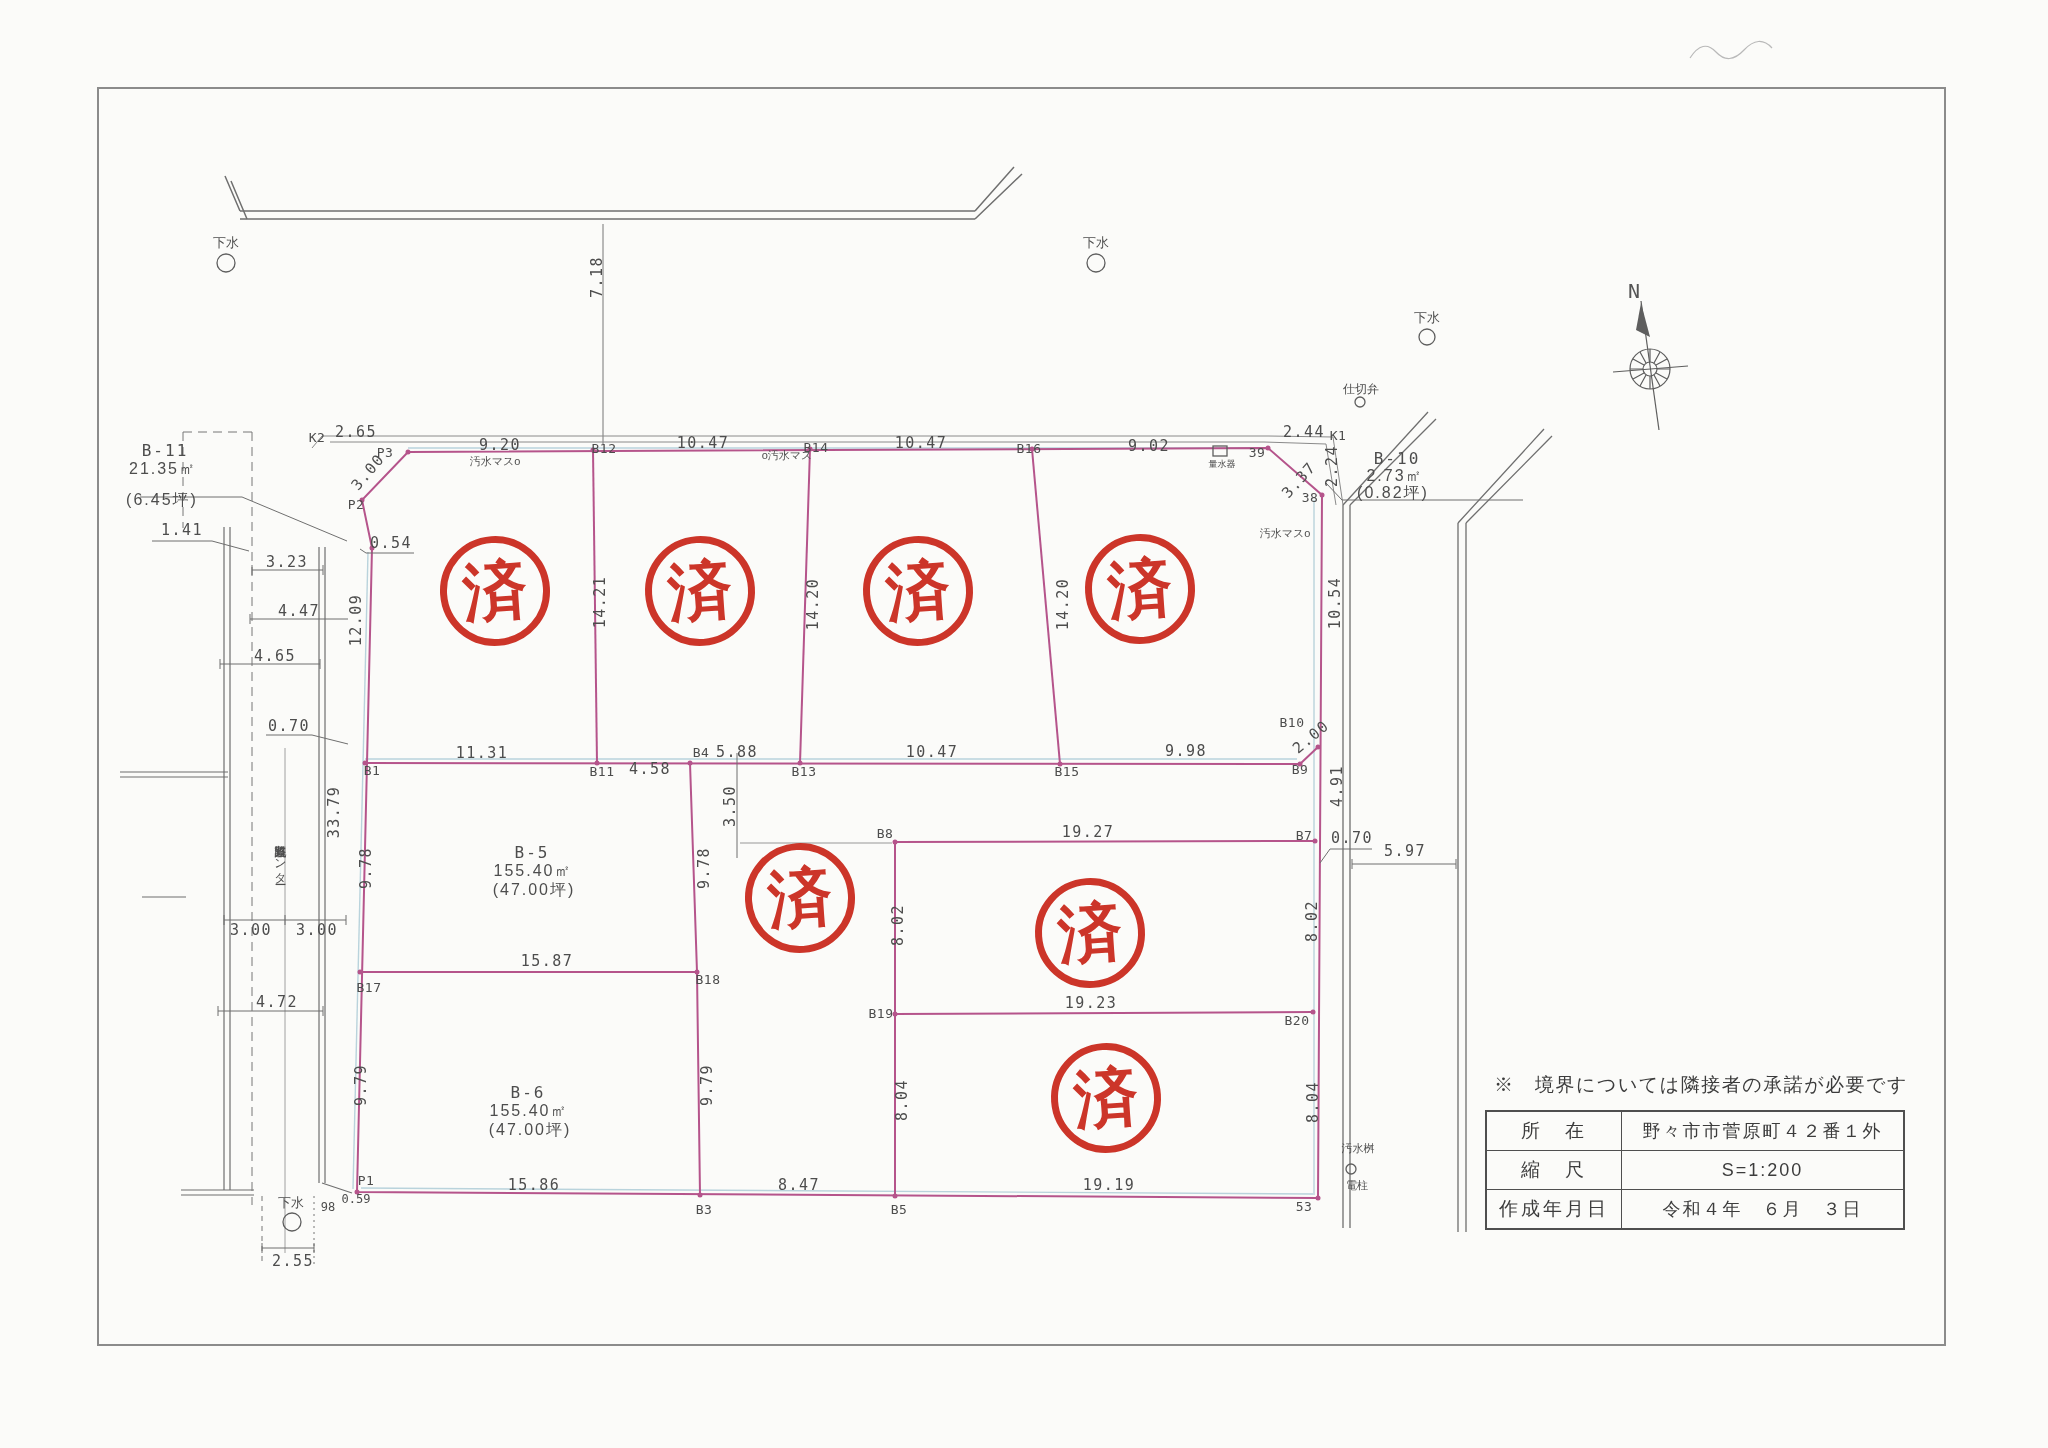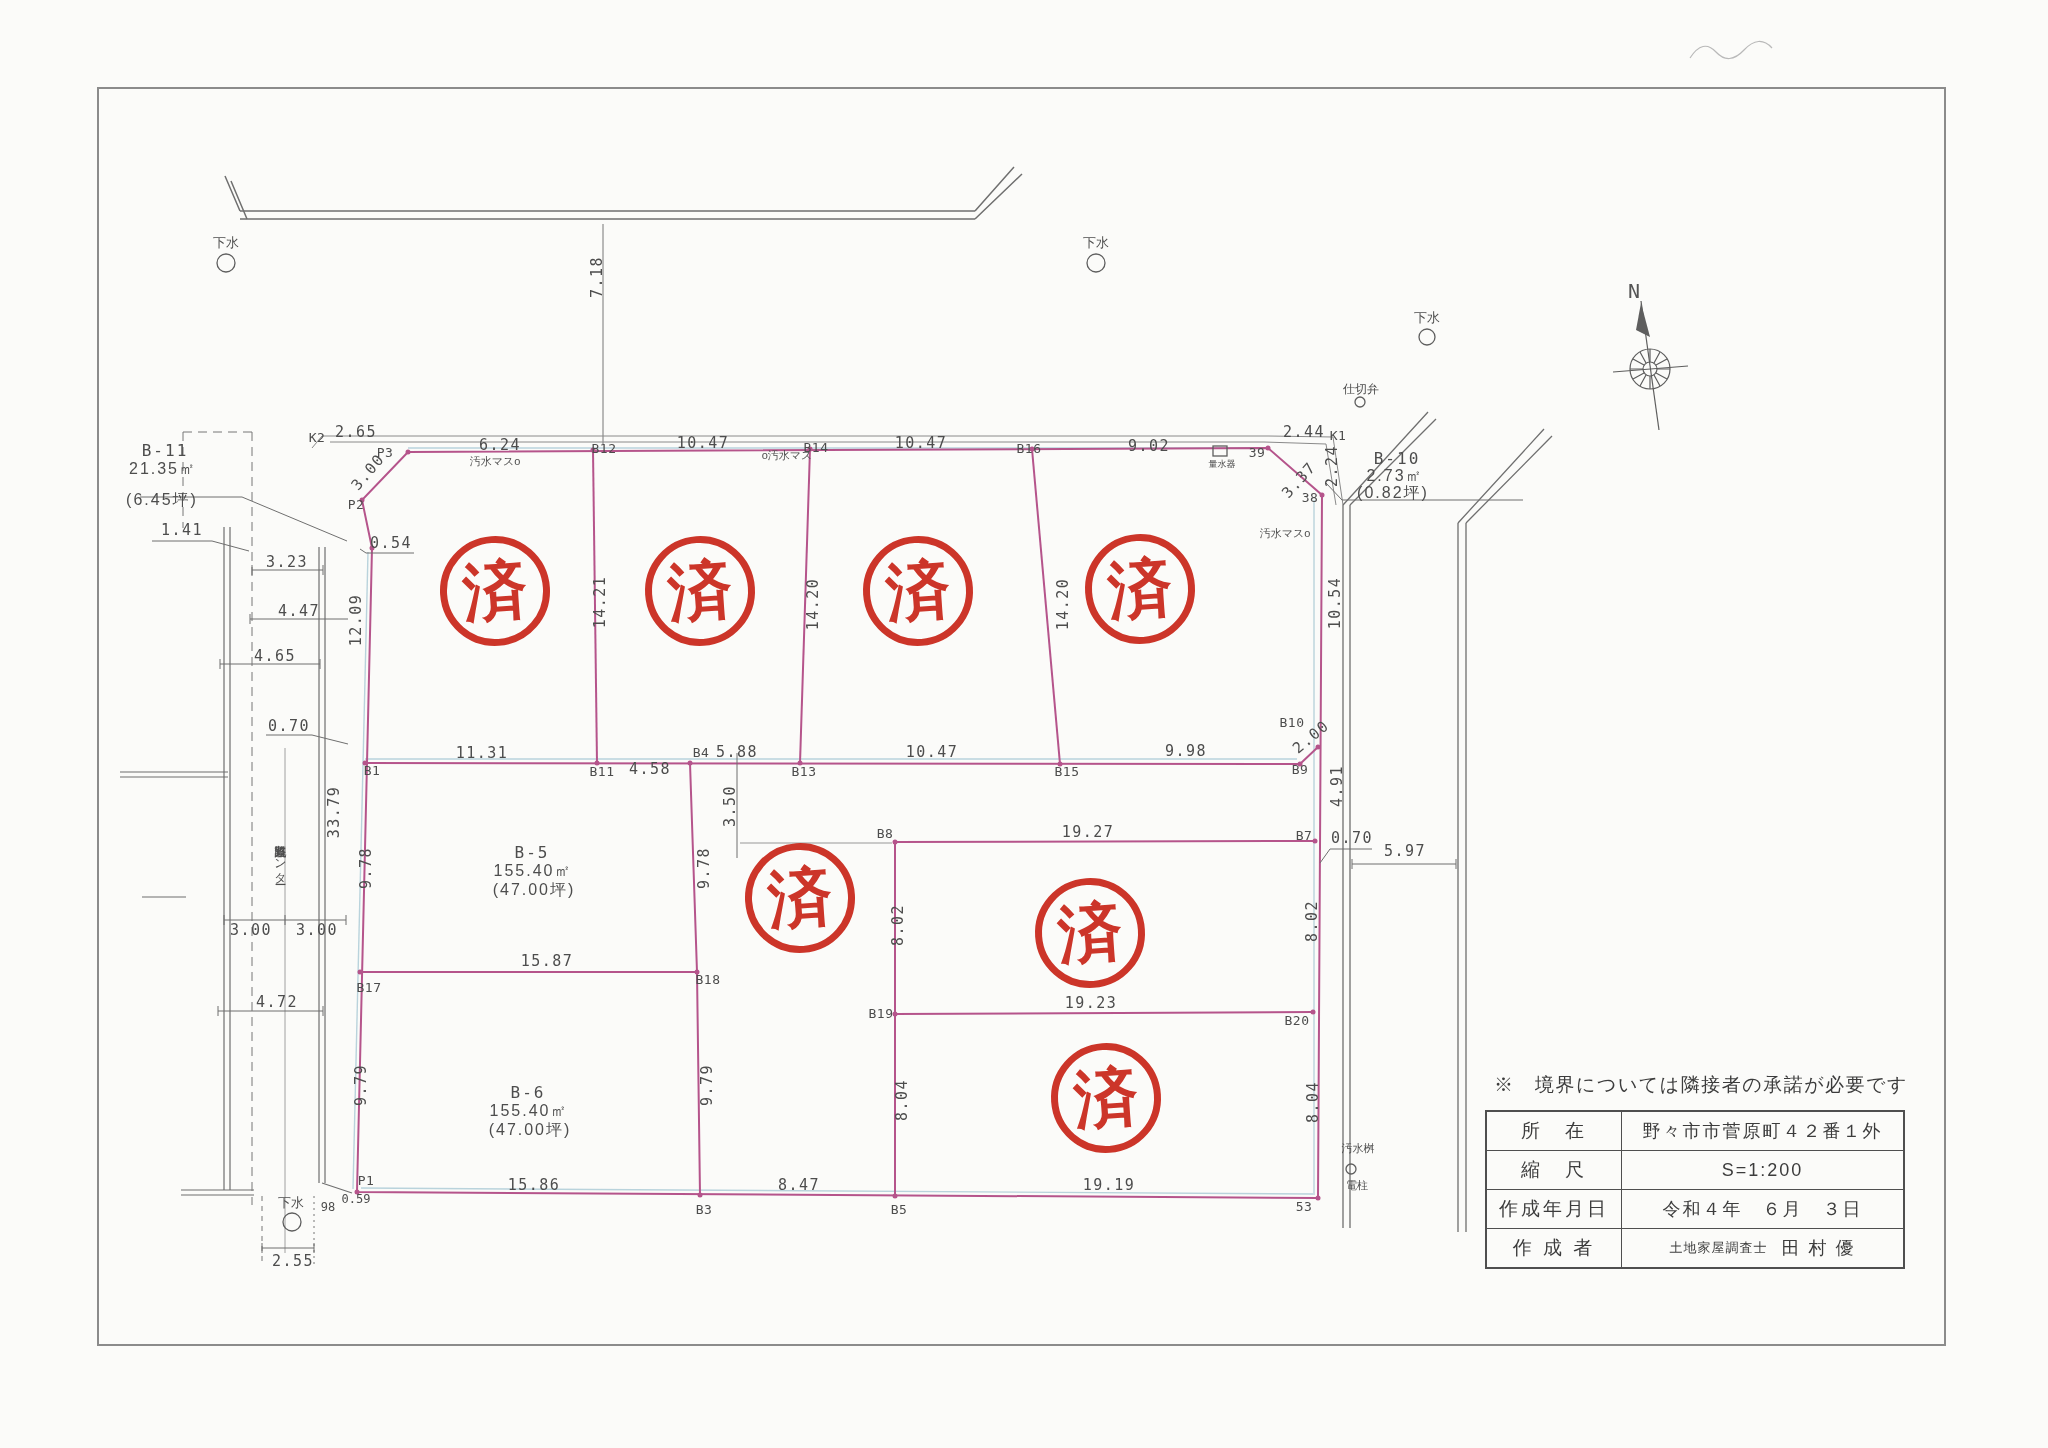--- a/index.html
+++ b/index.html
@@ -220,21 +220,21 @@
   <span class="lb pt" style="left:1029px;top:448px">B16</span>
   <span class="lb pt" style="left:369px;top:987px">B17</span>
   <span class="lb pt" style="left:708px;top:979px">B18</span>
   <span class="lb pt" style="left:881px;top:1013px">B19</span>
   <span class="lb pt" style="left:1297px;top:1020px">B20</span>
 
   <span class="lb v" style="left:597px;top:277px">7.18</span>
   <span class="lb" style="left:356px;top:432px">2.65</span>
   <span class="lb r50" style="left:368px;top:472px">3.00</span>
   <span class="lb" style="left:391px;top:543px">0.54</span>
-  <span class="lb" style="left:500px;top:445px">6.24</span>
+  <span class="lb" style="left:500px;top:445px">9.20</span>
   <span class="lb" style="left:703px;top:443px">10.47</span>
   <span class="lb" style="left:921px;top:443px">10.47</span>
   <span class="lb" style="left:1149px;top:446px">9.02</span>
   <span class="lb" style="left:1304px;top:432px">2.44</span>
   <span class="lb v" style="left:1332px;top:466px">2.24</span>
   <span class="lb r48" style="left:1299px;top:480px">3.37</span>
 
   <span class="lb v" style="left:356px;top:620px">12.09</span>
   <span class="lb v" style="left:600px;top:602px">14.21</span>
   <span class="lb v" style="left:813px;top:604px">14.20</span>
@@ -304,22 +304,15 @@
       <div class="td jp">野々市市菅原町４２番１外</div>
     </div>
     <div class="trow">
       <div class="th jp">縮　尺</div>
       <div class="td">S=1:200</div>
     </div>
     <div class="trow">
       <div class="th jp">作成年月日</div>
       <div class="td jp">令和４年　６月　３日</div>
     </div>
-    <div class="trow">
-      <div class="th jp">作 成 者</div>
-      <div class="td jp">
-        <span class="small">土地家屋調査士</span>
-        <span>田 村 優</span>
-      </div>
-    </div>
   </div>
 
 </div>
 
 </body></html>

